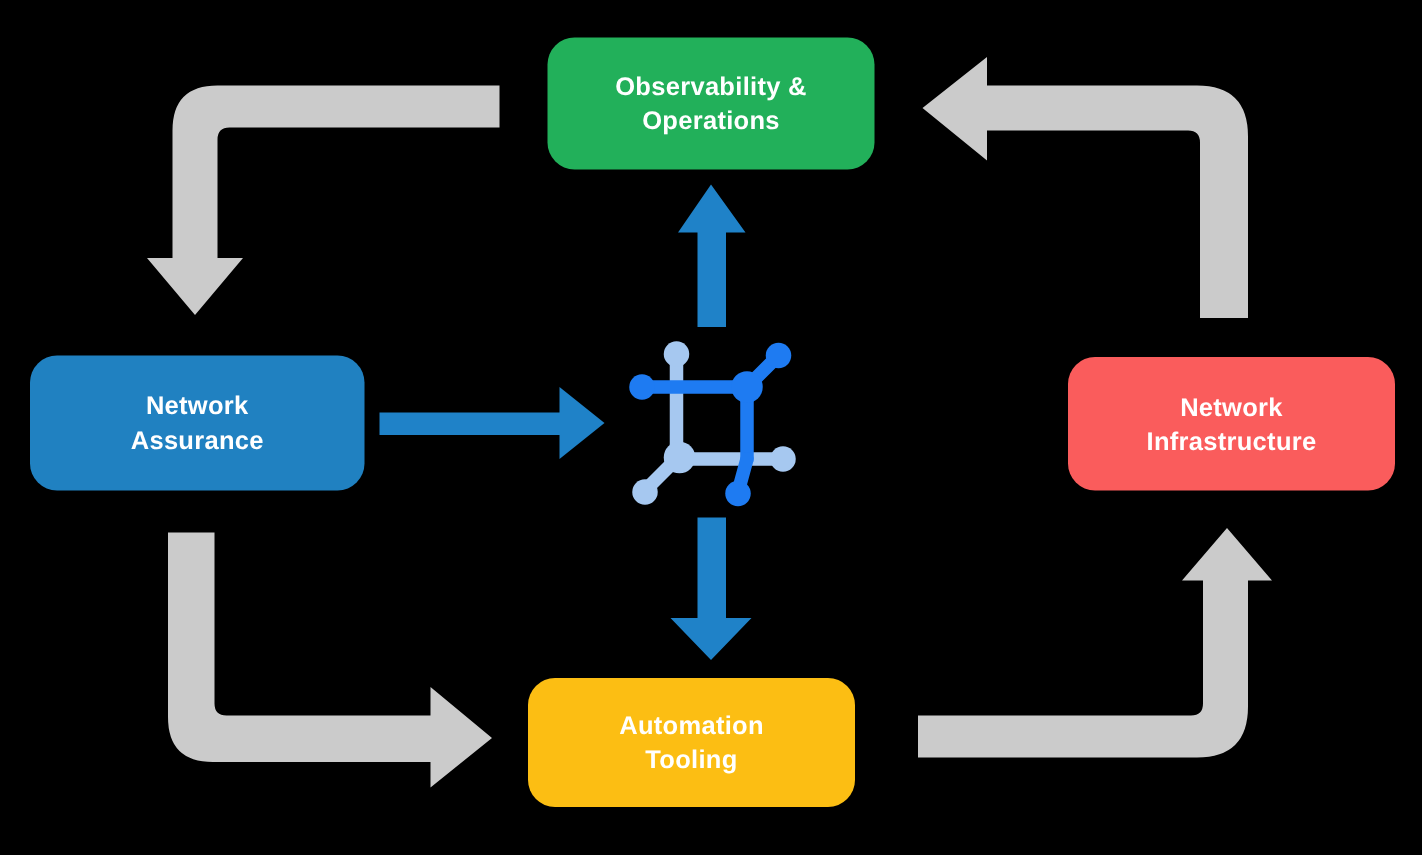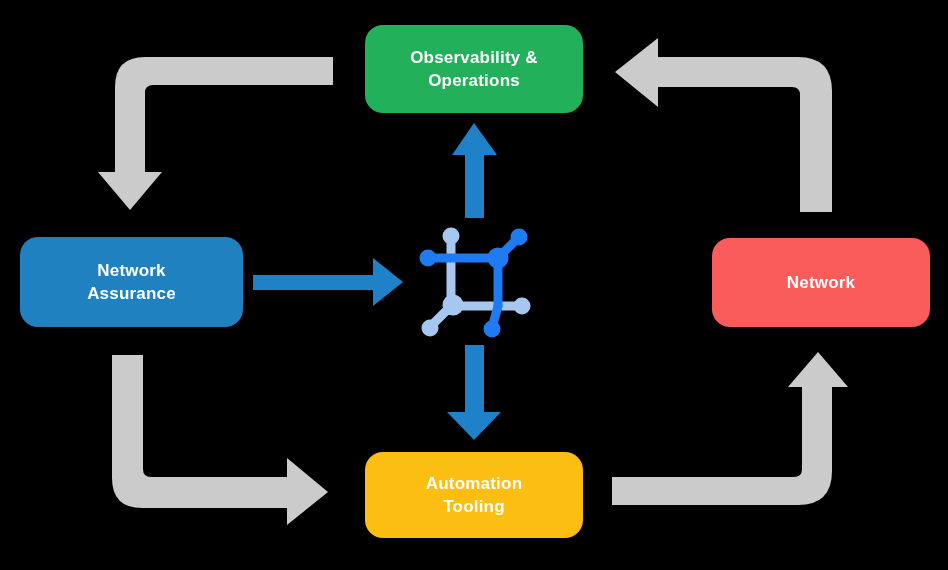--- a/index.html
+++ b/index.html
@@ -10,21 +10,21 @@
   .diagram-svg{position:absolute;left:0;top:0;width:948px;height:570px;}
   .node-box{
     position:absolute;display:flex;flex-direction:column;align-items:center;justify-content:center;
     border-radius:18px;color:#fff;font-weight:700;font-size:17px;line-height:23px;
     text-align:center;letter-spacing:.2px;
   }
   .node-box span{display:block;}
   .box-observability{left:365px;top:25px;width:218px;height:88px;}
   .box-operations{left:20px;top:237px;width:223px;height:90px;}
   .box-infrastructure{left:712px;top:238px;width:218px;height:89px;}
-  .box-automation{left:365px;top:452px;width:218px;height:86px;}
+  .box-automation{left:352px;top:452px;width:218px;height:86px;}
 </style>
 </head>
 <body>
 
 <div class="canvas">
 
   <svg class="diagram-svg" viewBox="0 0 948 570" xmlns="http://www.w3.org/2000/svg">
 
     <path d="M333 57 L145 57 Q115 57 115 87 L115 172 L98 172 L130 210 L162 172 L145 172 L145 93 Q145 85 153 85 L333 85 Z" fill="#CBCBCB"></path>
     <path d="M615 72 L658 38 L658 57 L798 57 Q832 57 832 91 L832 212 L800 212 L800 95 Q800 87 792 87 L658 87 L658 107 Z" fill="#CBCBCB"></path>
@@ -61,20 +61,21 @@
     <span>Operations</span>
   </div>
 
   <div class="node-box box-operations" style="background-color: rgb(32, 129, 193);">
     <span>Network</span>
     <span>Assurance</span>
   </div>
 
   <div class="node-box box-infrastructure" style="background-color: rgb(250, 92, 92);">
     <span>Network</span>
+    <span>Infrastructure</span>
   </div>
 
   <div class="node-box box-automation" style="background-color: rgb(252, 190, 19);">
     <span>Automation</span>
     <span>Tooling</span>
   </div>
 
 </div>
 
 </body></html>

